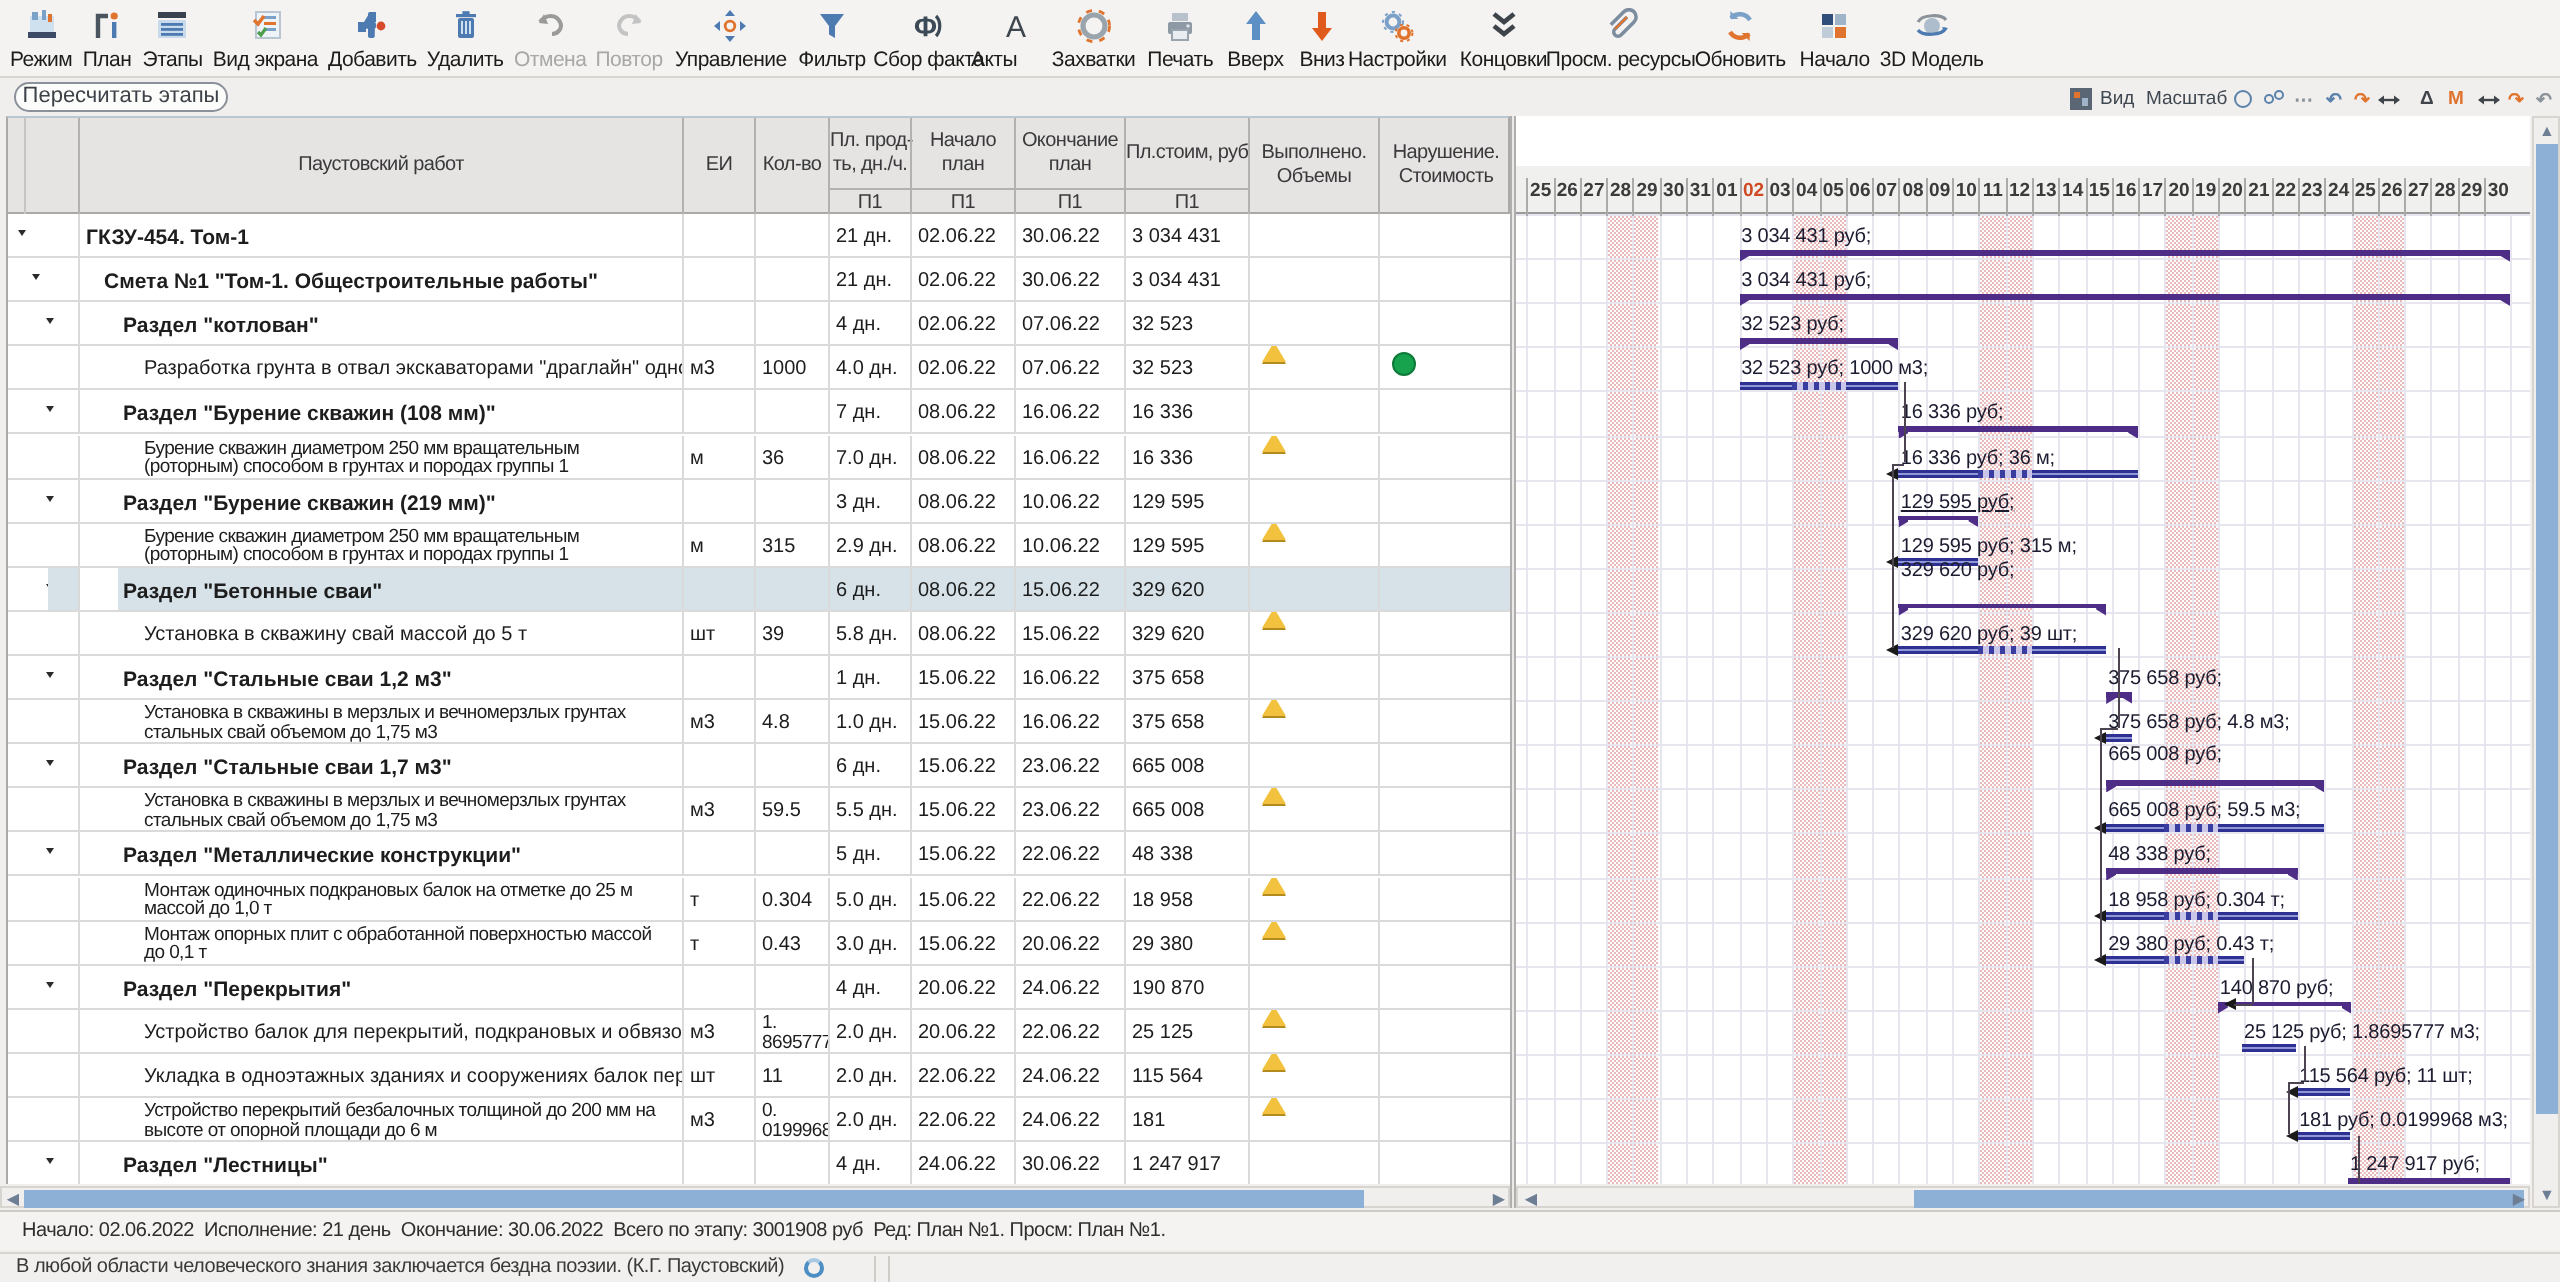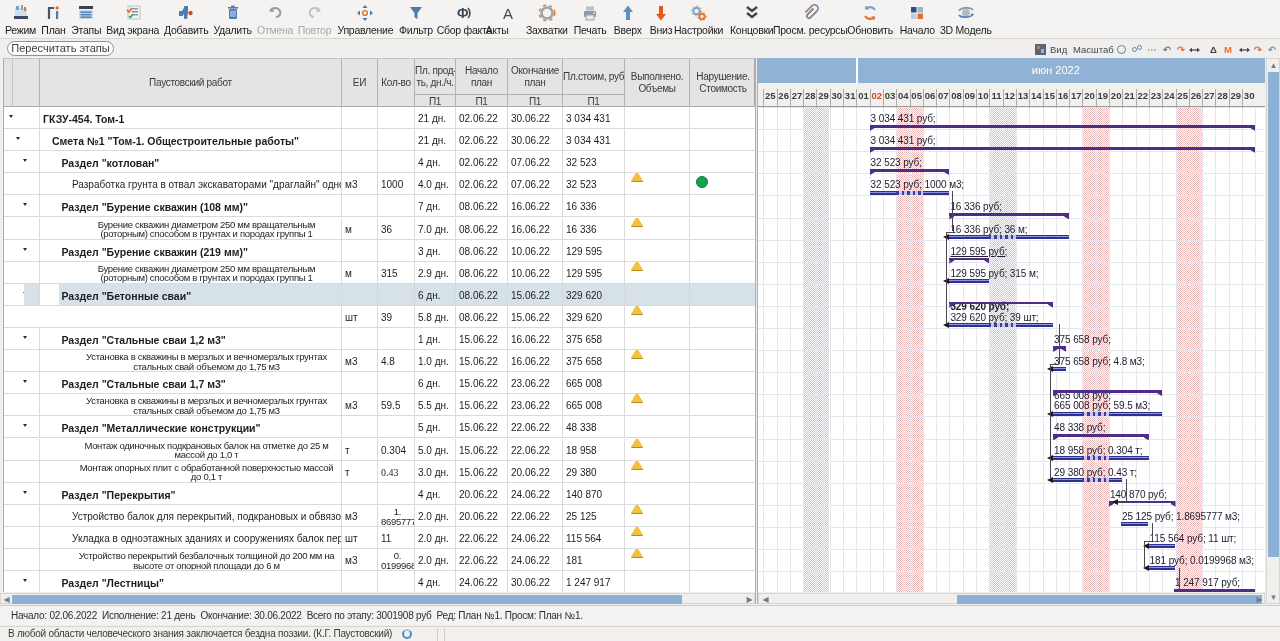--- a/index.html
+++ b/index.html
@@ -7,21 +7,21 @@
 #toolbar{left:0;top:0;width:1280px;height:39px;background:#f4f3f1;border-bottom:1px solid #d9d5d0;}
 .tbi{position:absolute;top:24px;font-size:10.5px;letter-spacing:-0.25px;color:#1c1c1c;text-align:center;white-space:nowrap;transform:translateX(-50%);}
 .tbi.gray{color:#a8a8a8;}
 .tbico{position:absolute;top:4px;width:18px;height:18px;transform:translateX(-50%);}
 #btn1{left:7px;top:41px;width:107px;height:15px;border:1px solid #8a9199;border-radius:8px;background:#fcfcfb;font-size:11px;color:#3c4248;text-align:center;line-height:13px;}
 .mini{position:absolute;top:44px;font-size:9.5px;color:#3f4750;}
 #tablehdr{left:3px;top:58px;width:752px;height:49px;background:#e5e4e2;}
 .hc{position:absolute;border-left:1px solid #b3b2b0;color:#3e3e40;font-size:10px;letter-spacing:-0.3px;text-align:center;white-space:nowrap;}
 .row{position:absolute;left:3px;width:752px;background:#fff;}
 .cell{position:absolute;top:0;height:100%;border-left:1px solid #dadada;font-size:10px;color:#1d1d1d;padding:6px 0 0 3px;white-space:nowrap;overflow:hidden;}
-.c2l{padding-top:2px;white-space:normal;line-height:9.7px;font-size:9.5px;letter-spacing:-0.3px;text-align:center;}
+.c2l{padding-top:2px;white-space:normal;line-height:9.7px;font-size:9.5px;letter-spacing:-0.3px;}
 .bold{font-weight:bold;font-size:10.5px;}
 .tri{position:absolute;width:0;height:0;border-left:6px solid transparent;border-right:6px solid transparent;border-bottom:10px solid #f2c23e;filter:drop-shadow(0 1px 0 #b28a1e);}
 #gantt{left:758px;top:58px;width:507px;height:534px;background:#fff;overflow:hidden;}
 .vday{position:absolute;top:48px;bottom:0;width:1px;background:#e7e6ee;}
 .hrow{position:absolute;left:0;width:507px;height:1px;background:#e7e6ee;}
 .wkend{position:absolute;top:49px;height:485px;background:conic-gradient(#e9baba 25%,#fff 0 50%,#e9baba 0 75%,#fff 0) 0 0/2px 2px;}
 #mhdr{position:absolute;left:0;top:0;width:507px;height:25px;background:#8fb2d5;}
 #dhdr{position:absolute;left:0;top:25px;width:507px;height:24px;background:#f0f0ef;border-bottom:1px solid #9a9a9a;}
 .dnum{position:absolute;top:6px;font-size:9.5px;font-weight:bold;color:#3b3b3b;text-align:center;border-left:1px solid #ababab;height:19px;padding-top:1px;}
 .glabel{position:absolute;font-size:10px;letter-spacing:-0.1px;color:#1c1c30;white-space:nowrap;}
@@ -362,20 +362,23 @@
 <div class="cell " style="left:410px;width:41px;background:#d6e2e7;">6 дн.</div>
 <div class="cell " style="left:451px;width:52px;background:#d6e2e7;">08.06.22</div>
 <div class="cell " style="left:503px;width:55px;background:#d6e2e7;">15.06.22</div>
 <div class="cell " style="left:558px;width:62px;background:#d6e2e7;">329 620</div>
 <div class="cell" style="left:620px;width:65px;background:#d6e2e7;">
 </div>
 <div class="cell" style="left:685px;width:67px;background:#d6e2e7;">
 </div>
 </div>
 <div class="row" style="left:0;top:198.9px;height:22.1px;border-bottom:1px solid #dadada;">
+<div class="cell " style="left:35px;width:302px;padding-left:32.0px;">
+<span style="position:relative">Установка в скважину свай массой до 5 т</span>
+</div>
 <div class="cell " style="left:337px;width:36px;">шт</div>
 <div class="cell " style="left:373px;width:37px;">39</div>
 <div class="cell " style="left:410px;width:41px;">5.8 дн.</div>
 <div class="cell " style="left:451px;width:52px;">08.06.22</div>
 <div class="cell " style="left:503px;width:55px;">15.06.22</div>
 <div class="cell " style="left:558px;width:62px;">329 620</div>
 <div class="cell" style="left:620px;width:65px;">
 <div class="tri" style="left:6px;top:-2px;"></div>
 </div>
 <div class="cell" style="left:685px;width:67px;">
@@ -475,42 +478,42 @@
 <div class="tri" style="left:6px;top:-2px;"></div>
 </div>
 <div class="cell" style="left:685px;width:67px;">
 </div>
 </div>
 <div class="row" style="left:0;top:353.6px;height:22.1px;border-bottom:1px solid #dadada;">
 <div class="cell c2l" style="left:35px;width:302px;padding-left:32.0px;">
 <span style="position:relative">Монтаж опорных плит с обработанной поверхностью массой<br>до 0,1 т</span>
 </div>
 <div class="cell " style="left:337px;width:36px;">т</div>
-<div class="cell " style="left:373px;width:37px;font-family:Liberation Serif, serif;">0.43</div>
+<div class="cell " style="left:373px;width:37px;">0.43</div>
 <div class="cell " style="left:410px;width:41px;">3.0 дн.</div>
 <div class="cell " style="left:451px;width:52px;">15.06.22</div>
 <div class="cell " style="left:503px;width:55px;">20.06.22</div>
 <div class="cell " style="left:558px;width:62px;">29 380</div>
 <div class="cell" style="left:620px;width:65px;">
 <div class="tri" style="left:6px;top:-2px;"></div>
 </div>
 <div class="cell" style="left:685px;width:67px;">
 </div>
 </div>
 <div class="row" style="left:0;top:375.7px;height:22.1px;border-bottom:1px solid #dadada;">
 <div style="position:absolute;left:19px;top:8px;width:0;height:0;border-left:2.5px solid transparent;border-right:2.5px solid transparent;border-top:3.5px solid #2a2a2a;"></div>
 <div class="cell bold" style="left:35px;width:302px;padding-left:21.5px;">
 <span style="position:relative">Раздел "Перекрытия"</span>
 </div>
 <div class="cell " style="left:337px;width:36px;"></div>
 <div class="cell " style="left:373px;width:37px;"></div>
 <div class="cell " style="left:410px;width:41px;">4 дн.</div>
 <div class="cell " style="left:451px;width:52px;">20.06.22</div>
 <div class="cell " style="left:503px;width:55px;">24.06.22</div>
-<div class="cell " style="left:558px;width:62px;">140 870</div>
+<div class="cell " style="left:558px;width:62px;">190 870</div>
 <div class="cell" style="left:620px;width:65px;">
 </div>
 <div class="cell" style="left:685px;width:67px;">
 </div>
 </div>
 <div class="row" style="left:0;top:397.8px;height:22.1px;border-bottom:1px solid #dadada;">
 <div class="cell " style="left:35px;width:302px;padding-left:32.0px;">
 <span style="position:relative">Устройство балок для перекрытий, подкрановых и обвязочн...</span>
 </div>
 <div class="cell " style="left:337px;width:36px;">м3</div>
@@ -634,24 +637,20 @@
 <div class="hrow" style="top:314.2px;"></div>
 <div class="hrow" style="top:336.3px;"></div>
 <div class="hrow" style="top:358.4px;"></div>
 <div class="hrow" style="top:380.5px;"></div>
 <div class="hrow" style="top:402.6px;"></div>
 <div class="hrow" style="top:424.7px;"></div>
 <div class="hrow" style="top:446.8px;"></div>
 <div class="hrow" style="top:468.9px;"></div>
 <div class="hrow" style="top:491.0px;"></div>
 <div class="hrow" style="top:513.1px;"></div>
-<div id="mhdr">
-      <div style="position:absolute;left:98.3px;top:0;width:2px;height:25px;background:#fff"></div>
-      <div style="position:absolute;left:237.8px;top:6px;width:120px;text-align:center;color:#fff;font-size:11px;">июн 2022</div>
-    </div>
 <div id="dhdr">
 <div class="dnum" style="left:5.2px;width:13.3px;">25</div>
 <div class="dnum" style="left:18.5px;width:13.3px;">26</div>
 <div class="dnum" style="left:31.8px;width:13.3px;">27</div>
 <div class="dnum" style="left:45.1px;width:13.3px;">28</div>
 <div class="dnum" style="left:58.4px;width:13.3px;">29</div>
 <div class="dnum" style="left:71.7px;width:13.3px;">30</div>
 <div class="dnum" style="left:85.0px;width:13.3px;">31</div>
 <div class="dnum" style="left:98.3px;width:13.3px;color:#3b3b3b">01</div>
 <div class="dnum" style="left:111.6px;width:13.3px;color:#cf4a22">02</div>
@@ -707,36 +706,36 @@
 <div class="tbar" style="left:191.4px;top:176.7px;width:119.7px;"></div>
 <div class="twk" style="left:231.3px;top:176.7px;width:26.6px;"></div>
 <div class="larr" style="left:185.4px;top:175.7px;"></div>
 <div class="glabel" style="left:192.4px;top:187.6px;text-decoration:underline;">129 595 руб;</div>
 <div class="sbar" style="left:191.4px;top:199.6px;width:39.9px;"></div>
 <div class="hook hkl" style="left:191.4px;top:199.6px;"></div>
 <div class="hook hkr" style="left:226.3px;top:199.6px;"></div>
 <div class="glabel" style="left:192.4px;top:209.7px;">129 595 руб; 315 м;</div>
 <div class="tbar" style="left:191.4px;top:220.9px;width:39.9px;"></div>
 <div class="larr" style="left:185.4px;top:219.9px;"></div>
-<div class="glabel" style="left:192.4px;top:243px;font-weight:bold;">329 620 руб;</div>
+<div class="glabel" style="left:192.4px;top:222px;">329 620 руб;</div>
 <div class="sbar" style="left:191.4px;top:243.8px;width:103.7px;"></div>
 <div class="hook hkl" style="left:191.4px;top:243.8px;"></div>
 <div class="hook hkr" style="left:290.1px;top:243.8px;"></div>
 <div class="glabel" style="left:192.4px;top:253.9px;">329 620 руб; 39 шт;</div>
 <div class="tbar" style="left:191.4px;top:265.1px;width:103.7px;"></div>
 <div class="twk" style="left:231.3px;top:265.1px;width:26.6px;"></div>
 <div class="larr" style="left:185.4px;top:264.1px;"></div>
 <div class="glabel" style="left:296.1px;top:276.0px;">375 658 руб;</div>
 <div class="sbar" style="left:295.1px;top:288.0px;width:13.3px;"></div>
 <div class="hook hkl" style="left:295.1px;top:288.0px;"></div>
 <div class="hook hkr" style="left:303.4px;top:288.0px;"></div>
 <div class="glabel" style="left:296.1px;top:298.1px;">375 658 руб; 4.8 м3;</div>
 <div class="tbar" style="left:295.1px;top:309.3px;width:13.3px;"></div>
 <div class="larr" style="left:289.1px;top:308.3px;"></div>
-<div class="glabel" style="left:296.1px;top:332px;">665 008 руб;</div>
+<div class="glabel" style="left:296.1px;top:314px;">665 008 руб;</div>
 <div class="sbar" style="left:295.1px;top:332.2px;width:109.1px;"></div>
 <div class="hook hkl" style="left:295.1px;top:332.2px;"></div>
 <div class="hook hkr" style="left:399.2px;top:332.2px;"></div>
 <div class="glabel" style="left:296.1px;top:342.3px;">665 008 руб; 59.5 м3;</div>
 <div class="tbar" style="left:295.1px;top:353.5px;width:109.1px;"></div>
 <div class="twk" style="left:324.4px;top:353.5px;width:26.6px;"></div>
 <div class="larr" style="left:289.1px;top:352.5px;"></div>
 <div class="glabel" style="left:296.1px;top:364.4px;">48 338 руб;</div>
 <div class="sbar" style="left:295.1px;top:376.4px;width:95.8px;"></div>
 <div class="hook hkl" style="left:295.1px;top:376.4px;"></div>

